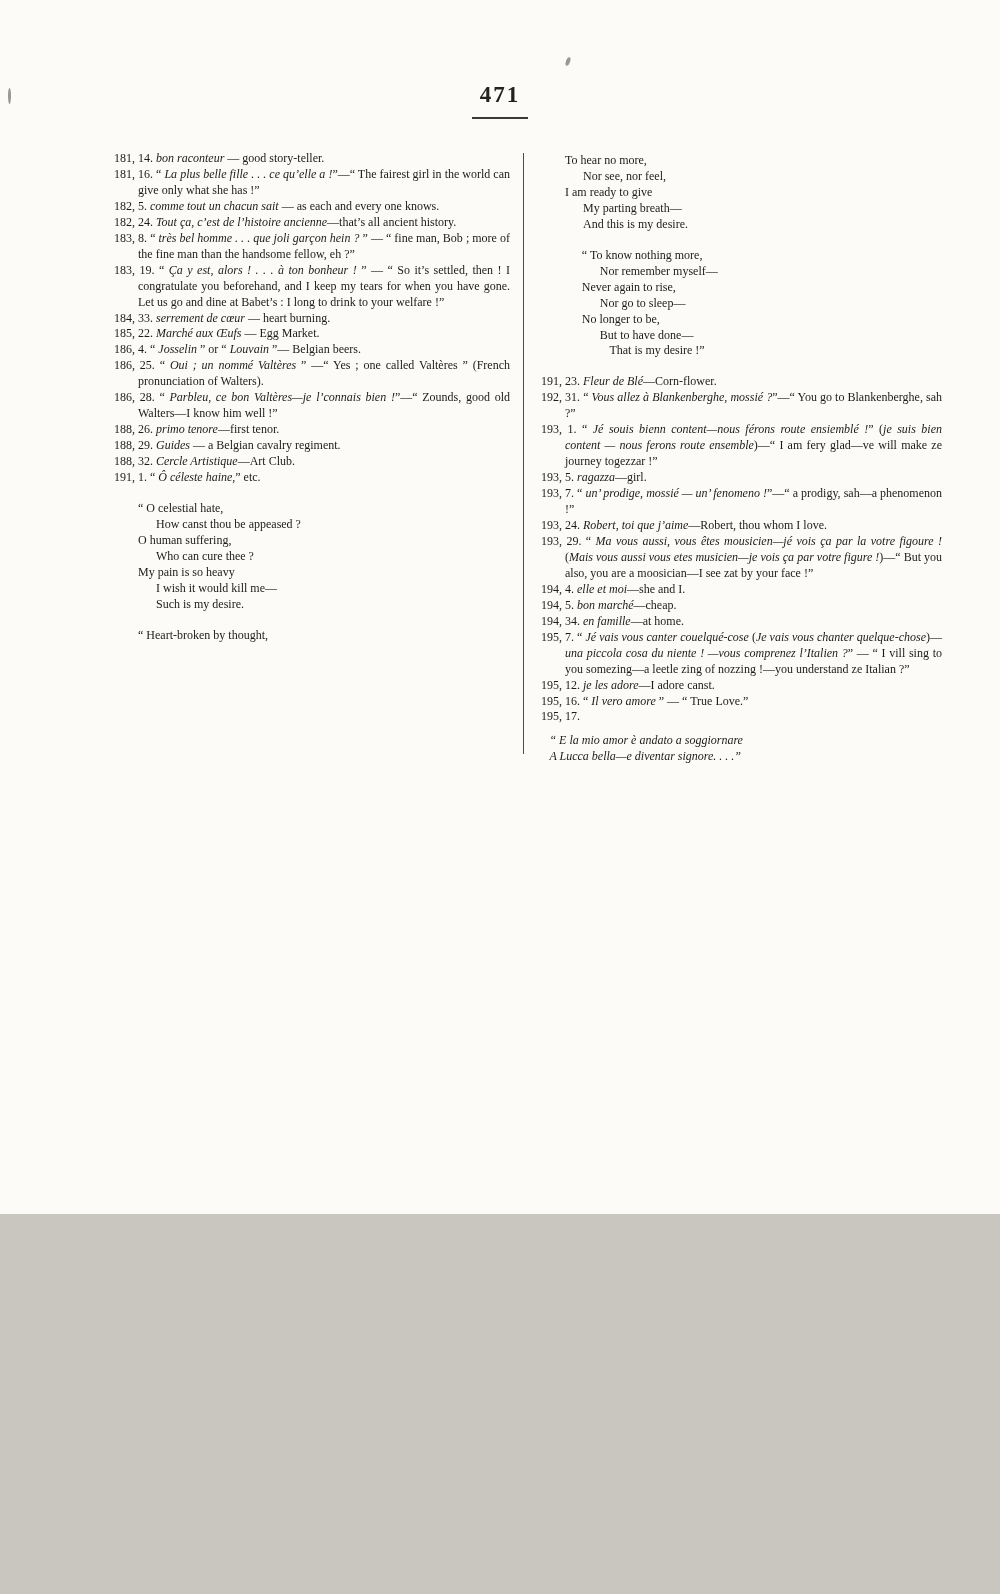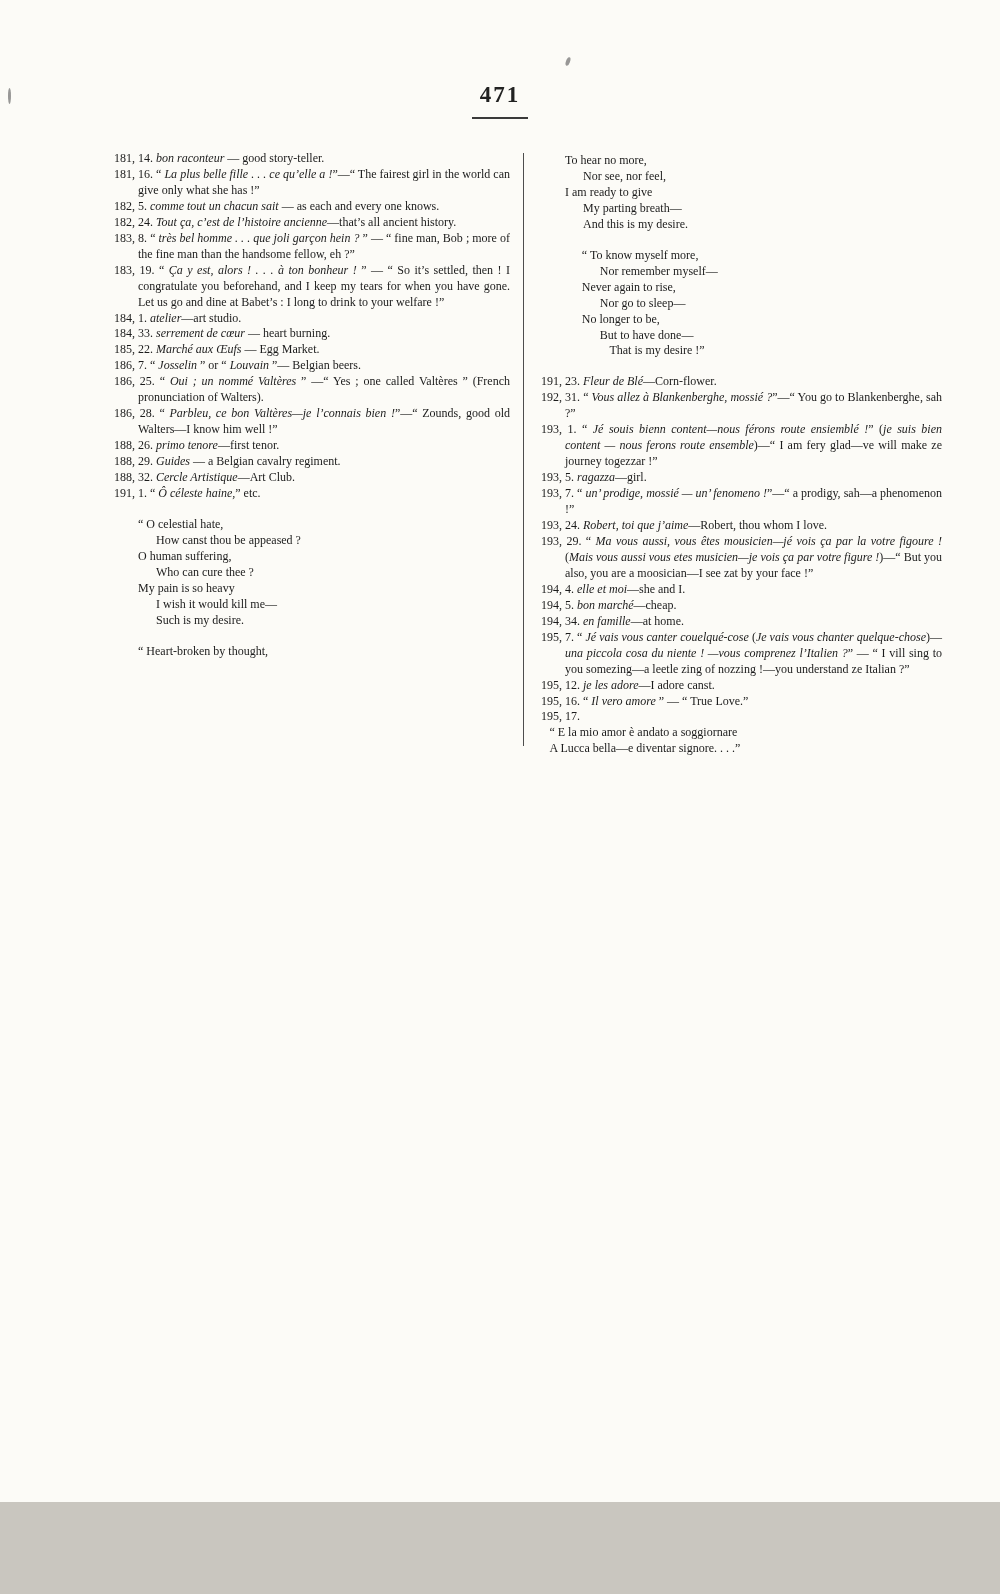--- a/index.html
+++ b/index.html
@@ -4,21 +4,21 @@
 <style>
   html, body { margin: 0; padding: 0; }
   body {
     width: 1000px;
     background: #c9c6bf;
     font-family: "Liberation Serif", "DejaVu Serif", serif;
   }
   .page {
     position: relative;
     width: 1000px;
-    height: 1502px;
+    height: 1214px;
     background: #fcfbf7;
     color: #1b1b1b;
     overflow: hidden;
     box-sizing: border-box;
   }
   .page-header { text-align: center; padding-top: 82px; }
   .page-number {
     font-size: 23px;
     font-weight: bold;
     letter-spacing: 2px;
@@ -50,21 +50,21 @@
     padding-left: 2.0em;
     text-indent: -2.0em;
     text-align: justify;
   }
   .entry .ref { font-style: normal; }
   .entry i { font-style: italic; }
   .poem { margin: 15px 0 15px 2.0em; }
   .col-left .poem { margin-left: 2.0em; }
   .col-right .poem { margin-left: 3.4em; }
   .col-right .poem:first-child { margin-top: 2px; margin-left: 24px; }
-  .col-right .poem.italic { margin-left: 0.7em; margin-top: 0; }
+  .col-right .poem.italic { margin-left: 0.7em; margin-top: 8px; font-style: italic; }
   .poem-line { padding-left: 1.4em; text-indent: -1.4em; }
   .poem-line.indent-1 { margin-left: 1.5em; }
   .poem-line.indent-2 { margin-left: 2.3em; }
   
   .speck { position: absolute; background: #555; border-radius: 50%; opacity: 0.6; }
   .speck-1 { left: 566px; top: 57px; width: 4px; height: 9px; transform: rotate(20deg); }
   .speck-2 { left: 8px; top: 88px; width: 3px; height: 16px; }
 </style>
 </head>
 <body>
@@ -79,24 +79,23 @@
   </div>
 
   <div class="columns">
     <div class="col col-left" id="col-left">
         <p class="entry"><span class="ref">181, 14. </span><i>bon raconteur</i><span> — good story-teller.</span></p>
         <p class="entry"><span class="ref">181, 16. </span><span>“ </span><i>La plus belle fille . . . ce qu’elle a !</i><span>”—“ The fairest girl in the world can give only what she has !”</span></p>
         <p class="entry"><span class="ref">182, 5. </span><i>comme tout un chacun sait</i><span> — as each and every one knows.</span></p>
         <p class="entry"><span class="ref">182, 24. </span><i>Tout ça, c’est de l’histoire ancienne</i><span>—that’s all ancient history.</span></p>
         <p class="entry"><span class="ref">183, 8. </span><span>“ </span><i>très bel homme . . . que joli garçon hein ?</i><span> ” — “ fine man, Bob ; more of the fine man than the handsome fellow, eh ?”</span></p>
         <p class="entry"><span class="ref">183, 19. </span><span>“ </span><i>Ça y est, alors ! . . . à ton bonheur !</i><span> ” — “ So it’s settled, then ! I congratulate you beforehand, and I keep my tears for when you have gone.  Let us go and dine at Babet’s : I long to drink to your welfare !”</span></p>
-        <p class="entry"><span class="ref">184, 1. </span><i>atelier</i><span>—art studio.</span></p>
         <p class="entry"><span class="ref">184, 33. </span><i>serrement de cœur</i><span> — heart burning.</span></p>
         <p class="entry"><span class="ref">185, 22. </span><i>Marché aux Œufs</i><span> — Egg Market.</span></p>
-        <p class="entry"><span class="ref">186, 7. </span><span>“ </span><i>Josselin</i><span> ” or “ </span><i>Louvain</i><span> ”— Belgian beers.</span></p>
+        <p class="entry"><span class="ref">186, 4. </span><span>“ </span><i>Josselin</i><span> ” or “ </span><i>Louvain</i><span> ”— Belgian beers.</span></p>
         <p class="entry"><span class="ref">186, 25. </span><span>“ </span><i>Oui ; un nommé Valtères</i><span> ” —“ Yes ;  one  called  Valtères ” (French pronunciation of Walters).</span></p>
         <p class="entry"><span class="ref">186, 28. </span><span>“ </span><i>Parbleu, ce bon Valtères—je l’connais bien !</i><span>”—“ Zounds, good old Walters—I know him well !”</span></p>
         <p class="entry"><span class="ref">188, 26. </span><i>primo tenore</i><span>—first tenor.</span></p>
         <p class="entry"><span class="ref">188, 29. </span><i>Guides</i><span> — a Belgian cavalry regiment.</span></p>
         <p class="entry"><span class="ref">188, 32. </span><i>Cercle Artistique</i><span>—Art Club.</span></p>
         <p class="entry"><span class="ref">191, 1. </span><span>“ </span><i>Ô céleste haine,</i><span>” etc.</span></p>
         <div class="poem">
           <div class="poem-line indent-0">“ O celestial hate,</div>
           <div class="poem-line indent-1">How canst thou be appeased ?</div>
           <div class="poem-line indent-0">O human suffering,</div>
@@ -112,21 +111,21 @@
     <div class="col-divider"></div>
     <div class="col col-right" id="col-right">
         <div class="poem">
           <div class="poem-line indent-0">To hear no more,</div>
           <div class="poem-line indent-1">Nor see, nor feel,</div>
           <div class="poem-line indent-0">I am ready to give</div>
           <div class="poem-line indent-1">My parting breath—</div>
           <div class="poem-line indent-1">And this is my desire.</div>
         </div>
         <div class="poem">
-          <div class="poem-line indent-0">“ To know myself more,</div>
+          <div class="poem-line indent-0">“ To know nothing more,</div>
           <div class="poem-line indent-1">Nor remember myself—</div>
           <div class="poem-line indent-0">Never again to rise,</div>
           <div class="poem-line indent-1">Nor go to sleep—</div>
           <div class="poem-line indent-0">No longer to be,</div>
           <div class="poem-line indent-1">But to have done—</div>
           <div class="poem-line indent-2">That is my desire !”</div>
         </div>
         <p class="entry"><span class="ref">191, 23. </span><i>Fleur de Blé</i><span>—Corn-flower.</span></p>
         <p class="entry"><span class="ref">192, 31. </span><span>“ </span><i>Vous allez à Blankenberghe, mossié ?</i><span>”—“ You  go  to  Blankenberghe, sah ?”</span></p>
         <p class="entry"><span class="ref">193, 1. </span><span>“ </span><i>Jé souis bienn content—nous férons route ensiemblé !</i><span>” (</span><i>je suis bien content — nous ferons route ensemble</i><span>)—“ I am fery glad—ve will make ze journey togezzar !”</span></p>

